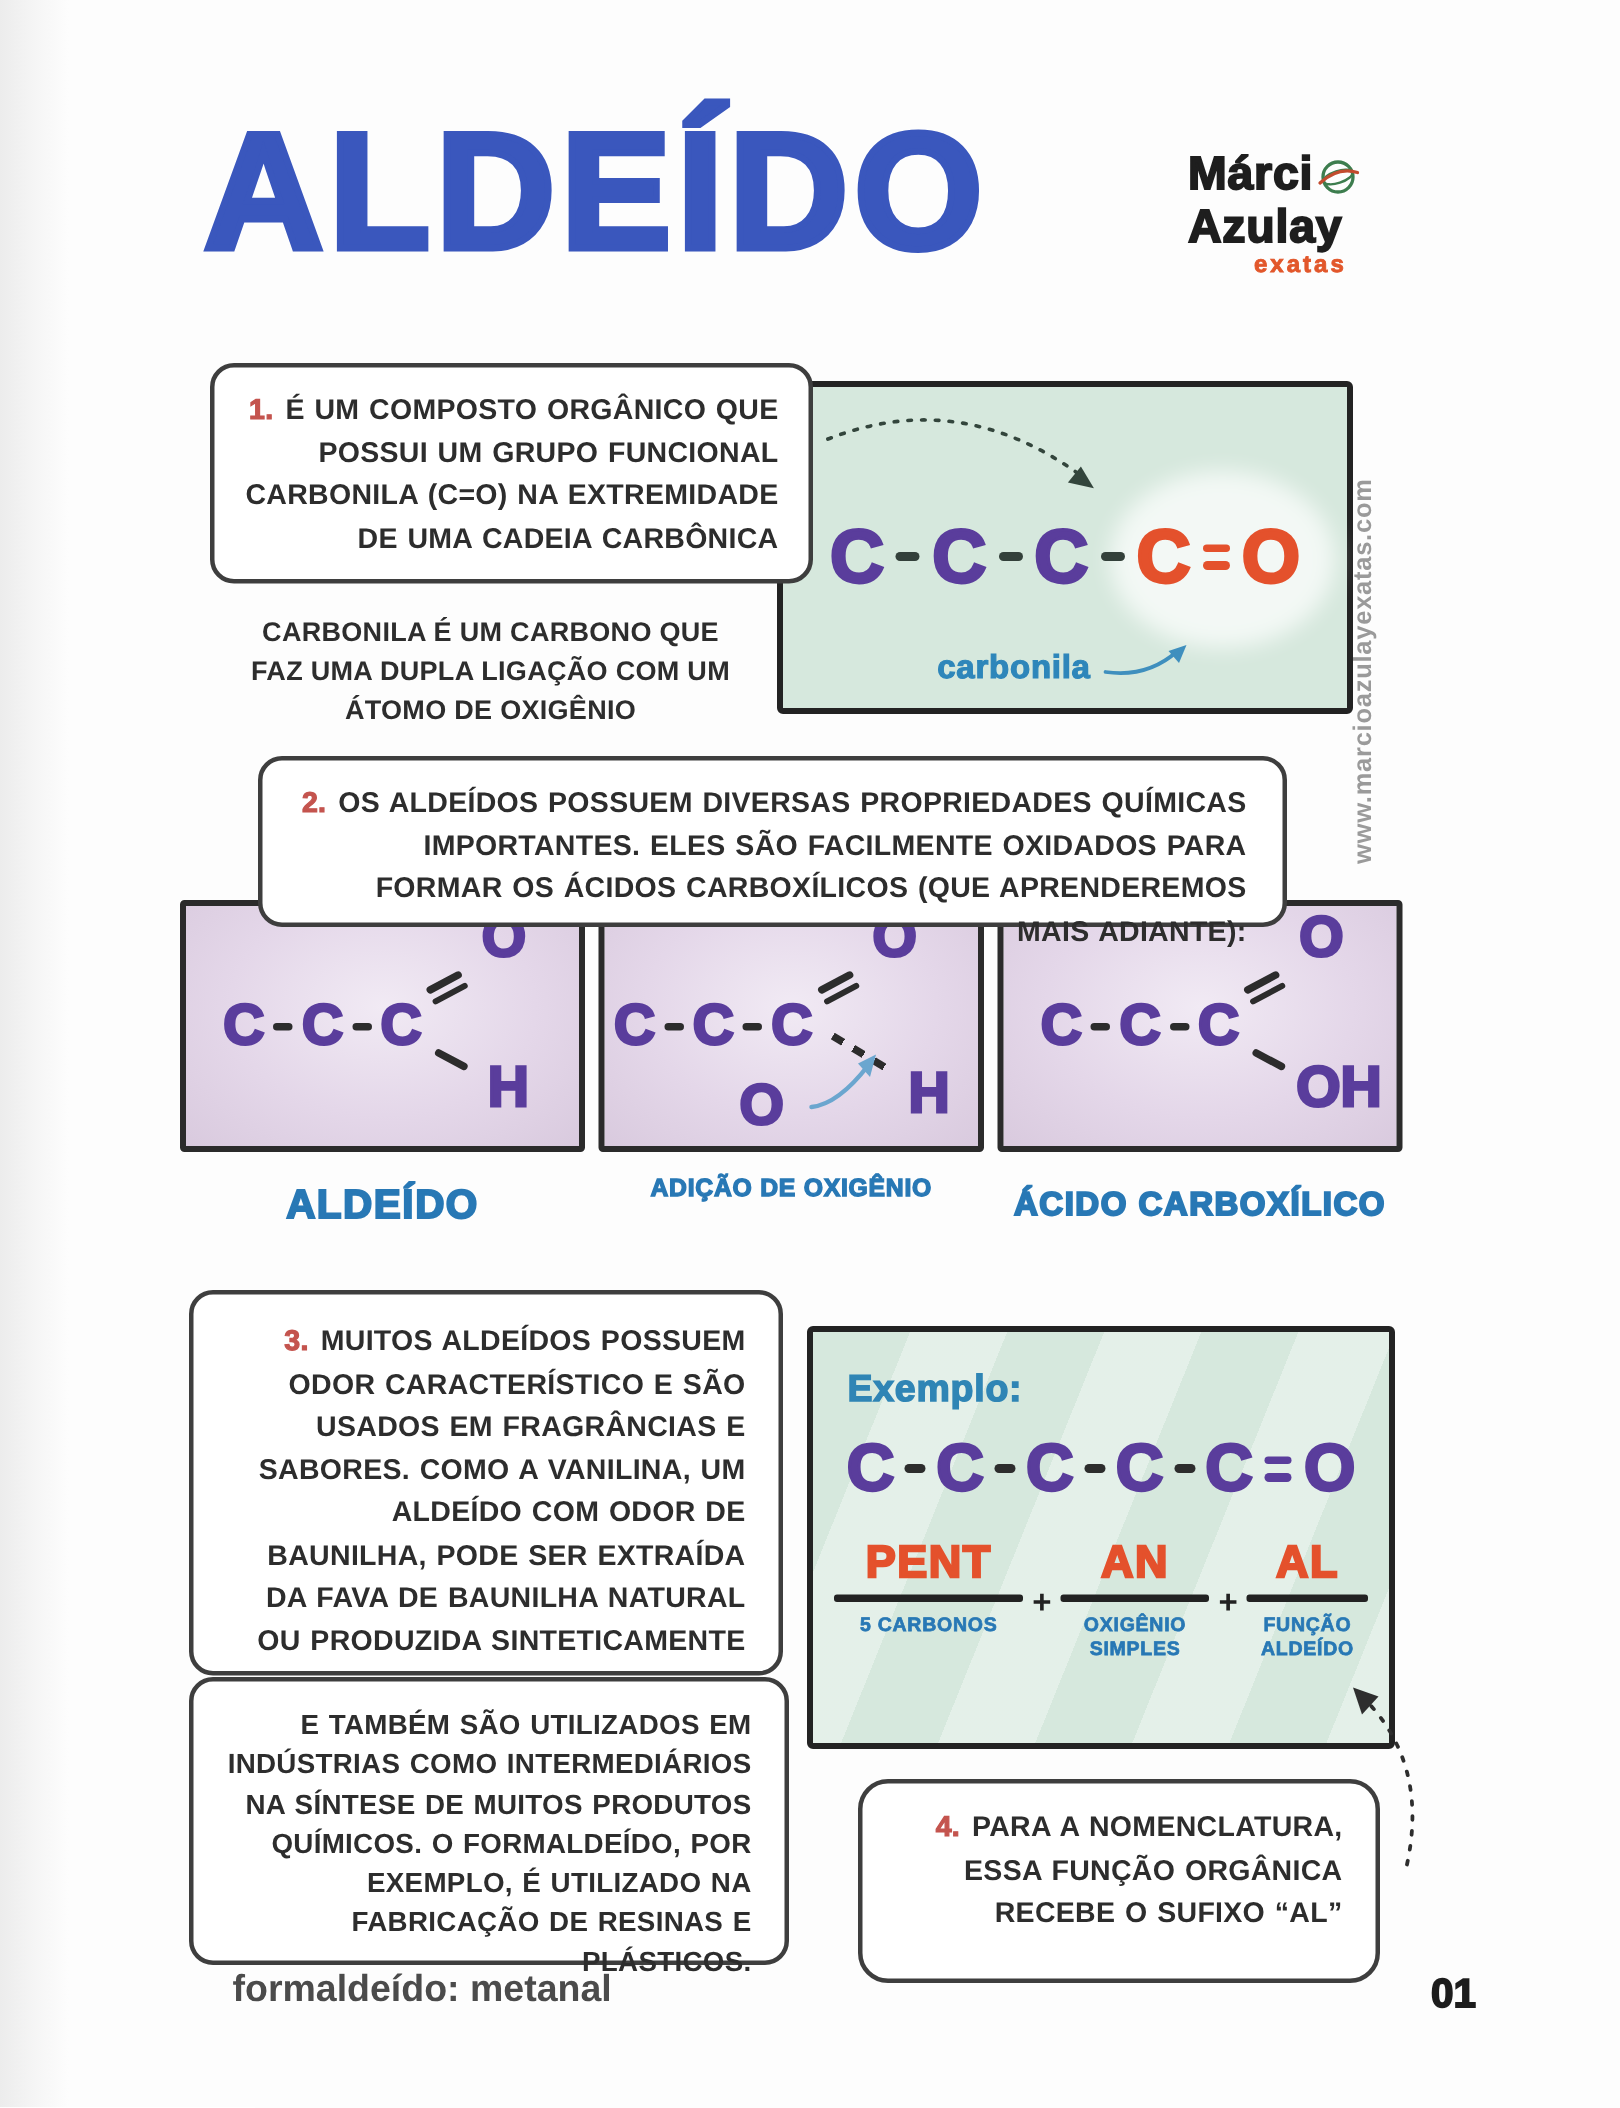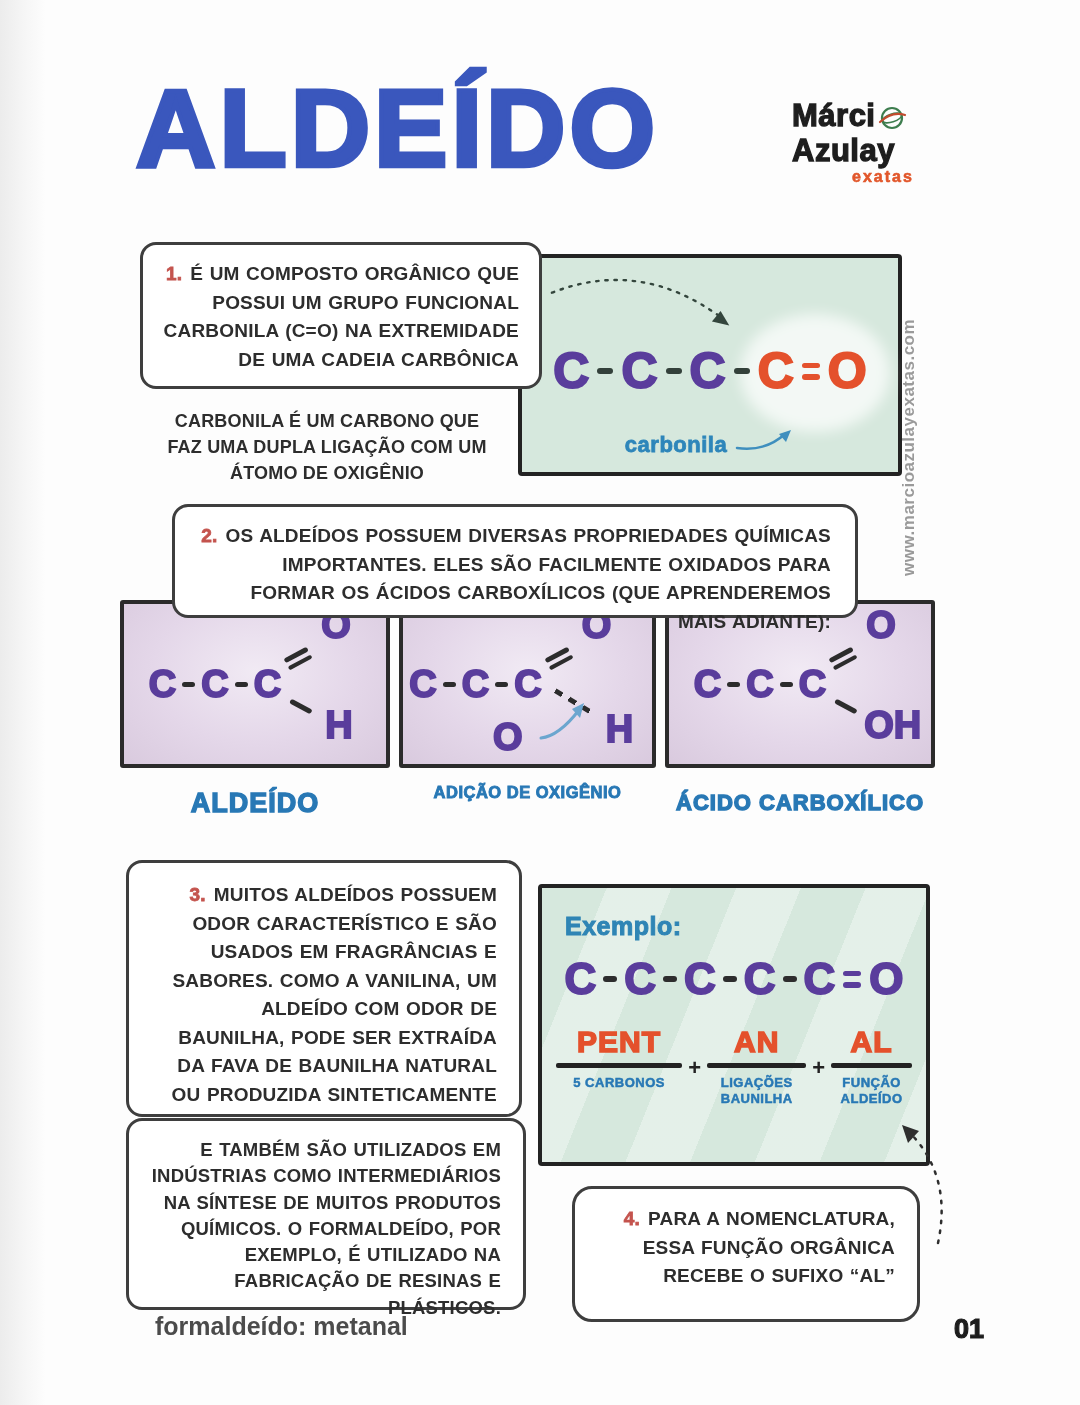--- a/index.html
+++ b/index.html
@@ -11,21 +11,21 @@
   
   .title{position:absolute;left:136px;top:64px;margin:0;font-size:110px;font-weight:700;
         color:#3a57bd;-webkit-text-stroke:4.5px #3a57bd;letter-spacing:4px;}
   .logo{position:absolute;left:792px;top:100px;color:#1e1e1e;line-height:1.05;}
   .logo-row{display:flex;align-items:flex-end;font-size:31px;font-weight:700;
         -webkit-text-stroke:1.3px #1e1e1e;letter-spacing:.5px;}
   .globe{width:30px;height:30px;margin-left:2px;}
   .logo-bottom{font-size:31px;font-weight:700;-webkit-text-stroke:1.3px #1e1e1e;
         margin-top:2px;letter-spacing:.5px;}
   .logo-tag{font-size:16px;font-weight:700;color:#e2572b;-webkit-text-stroke:.6px currentColor;
-        letter-spacing:2px;margin:2px 0 0 60px;}
+        letter-spacing:2px;margin:2px 0 0 44px;}
   .website{position:absolute;left:899px;top:246px;height:330px;writing-mode:vertical-rl;
         transform:rotate(180deg);font-size:17px;color:#9a9a9a;font-weight:600;letter-spacing:.5px;}
 
   
   .box{position:absolute;background:#fff;border:3px solid #3e3e3e;border-radius:16px;
         z-index:5;box-sizing:border-box;}
   .box p{margin:0;font-size:19px;line-height:1.5;letter-spacing:.2px;word-spacing:1px;
         color:#2d2d2d;font-weight:700;text-align:right;}
   .num{color:#c4544e;-webkit-text-stroke:.8px currentColor;margin-right:8px;}
   .box1{left:140px;top:242px;width:402px;height:147px;padding:15px 20px;}
@@ -269,21 +269,21 @@
     <div class="suffix-row">
       <div class="sfx w1">
         <div class="sfx-word">PENT</div>
         <div class="sfx-bar"></div>
         <div class="sfx-sub">5 CARBONOS</div>
       </div>
       <div class="plus">+</div>
       <div class="sfx w2">
         <div class="sfx-word">AN</div>
         <div class="sfx-bar"></div>
-        <div class="sfx-sub">LIGAÇÕES BAUNILHA</div>
+        <div class="sfx-sub">OXIGÊNIO SIMPLES</div>
       </div>
       <div class="plus">+</div>
       <div class="sfx w3">
         <div class="sfx-word">AL</div>
         <div class="sfx-bar"></div>
         <div class="sfx-sub">FUNÇÃO ALDEÍDO</div>
       </div>
     </div>
   </div>
 

